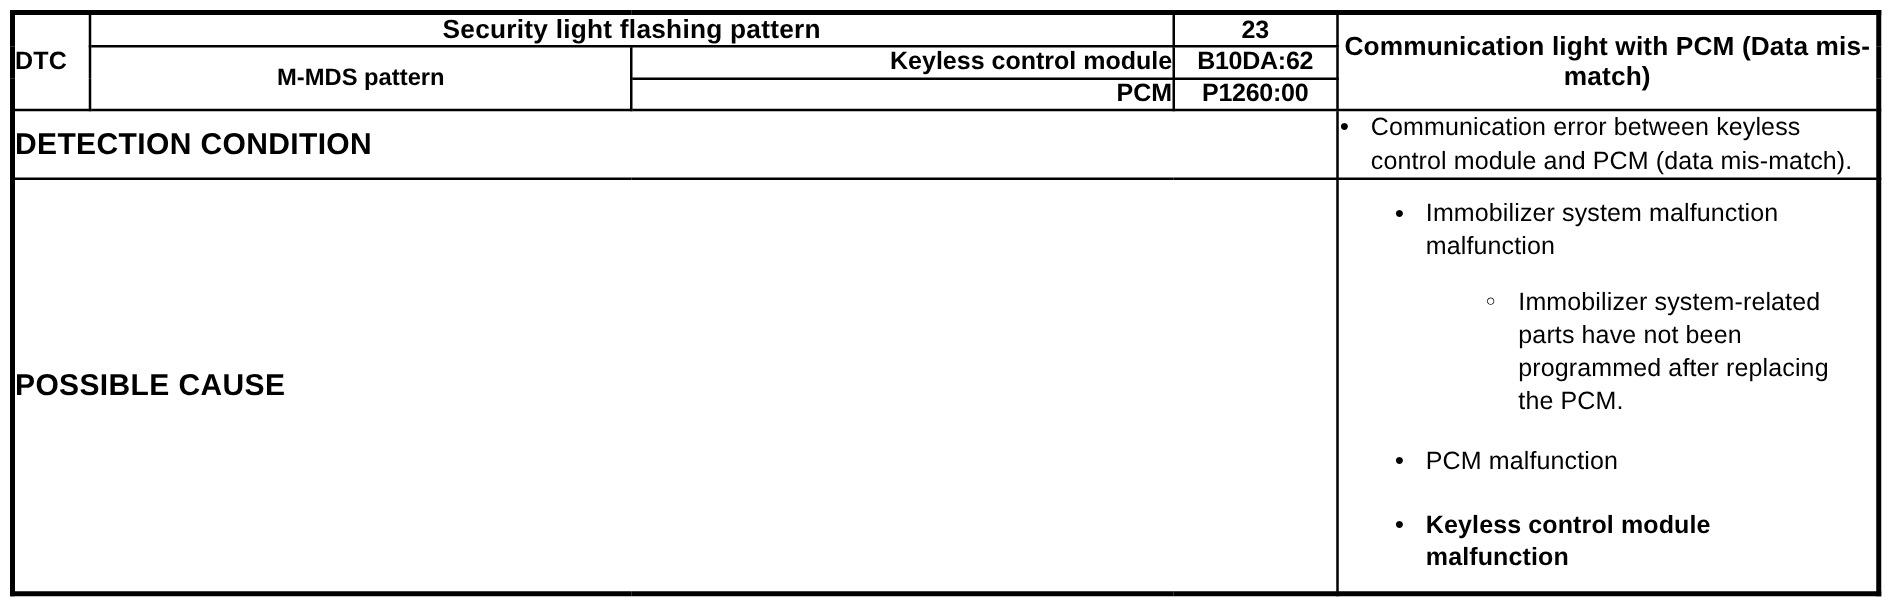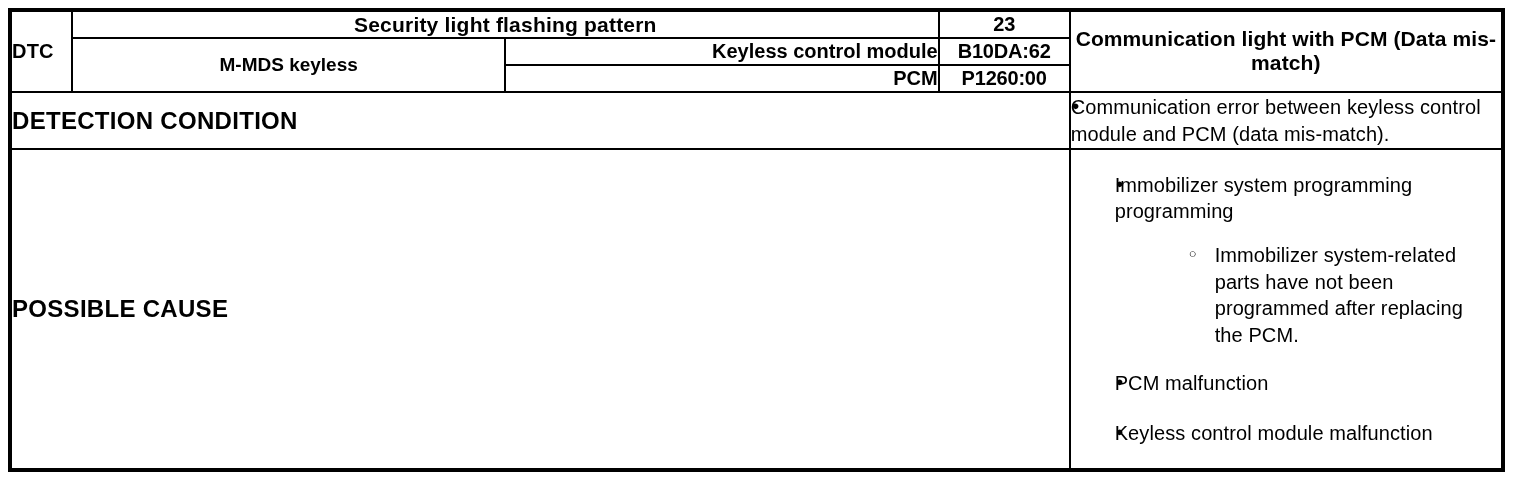--- a/index.html
+++ b/index.html
@@ -111,35 +111,37 @@
     padding: 14px 14px 14px 44px;
   }
 
   ul.bullets {
     list-style: none;
     margin: 0;
     padding: 0;
   }
   ul.bullets > li {
     position: relative;
+    padding-left: 26px;
     font-size: 20px;
     line-height: 1.32;
     margin: 0;
     letter-spacing: 0.1px;
   }
   ul.bullets > li::before {
     content: "\25CF";
     position: absolute;
     left: 1px;
     top: -1px;
     font-size: 13px;
     line-height: 1.95;
   }
   ul.bullets.spaced > li + li {
     margin-top: 24px;
+    font-weight: bold;
   }
   ul.subbullets {
     list-style: none;
     margin: 18px 0 0 0;
     padding: 0 0 0 74px;
   }
   ul.subbullets > li {
     position: relative;
     padding-left: 26px;
     font-size: 20px;
@@ -168,21 +170,21 @@
     <tbody>
 
       <tr>
         <td class="cell-dtc" rowspan="3">DTC</td>
         <td class="cell-secpattern" colspan="2">Security light flashing pattern</td>
         <td class="cell-code">23</td>
         <td class="cell-desc" rowspan="3">Communication light with PCM (Data mis-match)</td>
       </tr>
 
       <tr>
-        <td class="cell-mmds" rowspan="2">M-MDS keyless</td>
+        <td class="cell-mmds" rowspan="2">M-MDS pattern</td>
         <td class="cell-sub-name">Keyless control module</td>
         <td class="cell-code">B10DA:62</td>
       </tr>
 
       <tr>
         <td class="cell-sub-name">PCM</td>
         <td class="cell-code">P1260:00</td>
       </tr>
 
       <tr>
@@ -192,21 +194,21 @@
             <li>Communication error between keyless control module and PCM (data mis-match).</li>
           </ul>
         </td>
       </tr>
 
       <tr>
         <td class="cell-rowlabel" colspan="4">POSSIBLE CAUSE</td>
         <td class="cell-content cause">
           <div class="sub-wrap">
             <ul class="bullets">
-              <li>Immobilizer system programming programming</li>
+              <li>Immobilizer system malfunction malfunction</li>
             </ul>
             <ul class="subbullets">
               <li>Immobilizer system-related parts have not been programmed after replacing the PCM.</li>
             </ul>
           </div>
           <ul class="bullets spaced">
             <li>PCM malfunction</li>
             <li>Keyless control module malfunction</li>
           </ul>
         </td>

